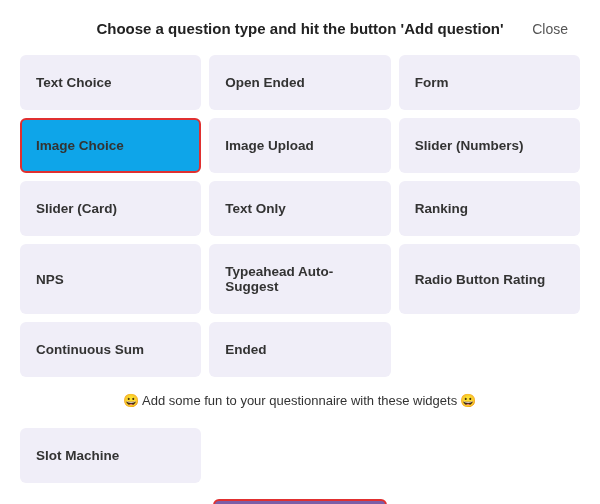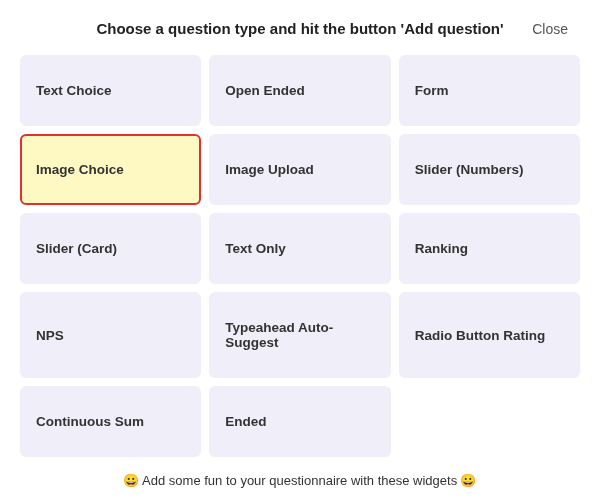--- a/index.html
+++ b/index.html
@@ -36,33 +36,33 @@
     }
     .grid {
       display: grid;
       grid-template-columns: repeat(3, 1fr);
       gap: 8px;
       margin-bottom: 12px;
     }
     .grid-item {
       background: #f0eef8;
       border-radius: 6px;
-      padding: 26px 14px;
+      padding: 18px 14px;
       font-size: 13.5px;
       font-weight: 600;
       color: #333;
       cursor: pointer;
       border: 2px solid transparent;
       min-height: 52px;
       display: flex;
       align-items: center;
     }
     .grid-item.selected {
       border: 2.5px solid #e03030;
-      background: #fef9c3;
+      background: #0ea5e9;
     }
     .widgets-section {
       margin-top: 16px;
     }
     .widgets-label {
       text-align: center;
       font-size: 13px;
       color: #333;
       margin-bottom: 20px;
     }
@@ -110,18 +110,19 @@
     <div class="grid-item">NPS</div>
     <div class="grid-item">Typeahead Auto-Suggest</div>
     <div class="grid-item">Radio Button Rating</div>
     <div class="grid-item">Continuous Sum</div>
     <div class="grid-item">Ended</div>
   </div>
 
 <div class="widgets-section">
   <div class="widgets-label">😀 Add some fun to your questionnaire with these widgets 😀</div>
   <div class="widgets-grid" id="widgets-grid">
+      <div class="grid-item">Slot Machine</div>
     </div>
 </div>
 
 <div class="add-question-container">
   <button class="add-question-btn">Add question</button>
 </div>
 
 </body></html>

